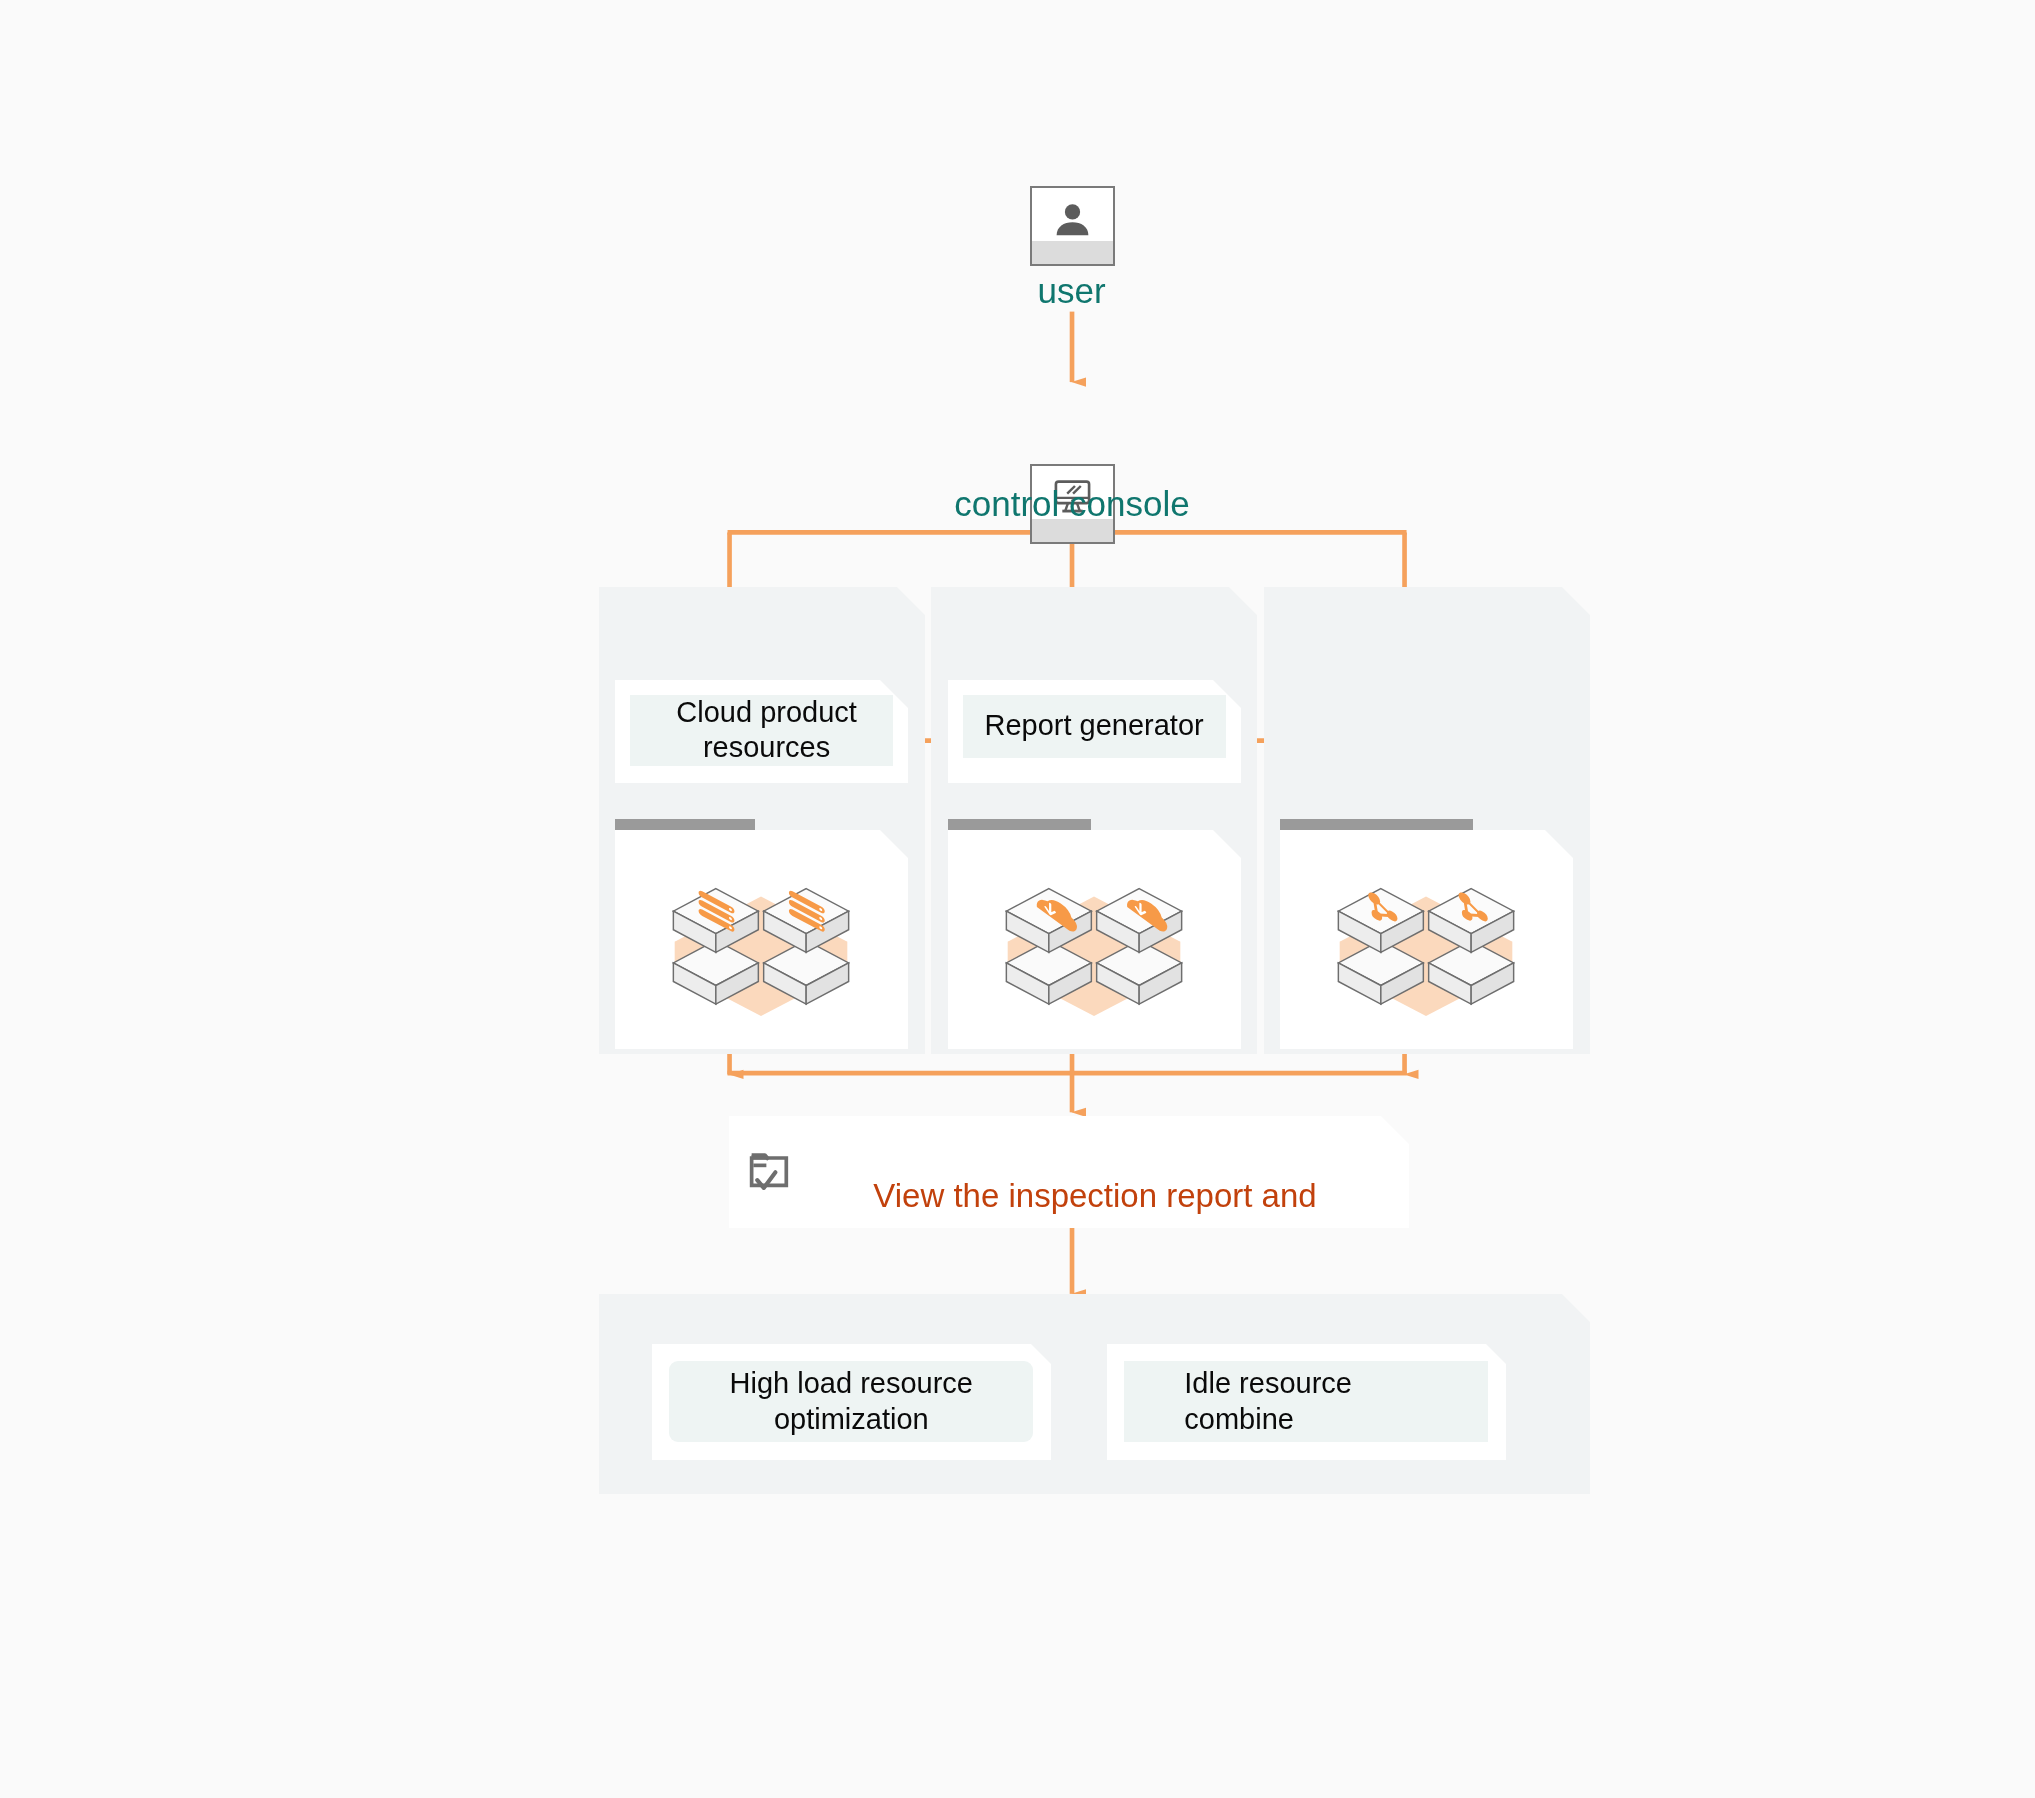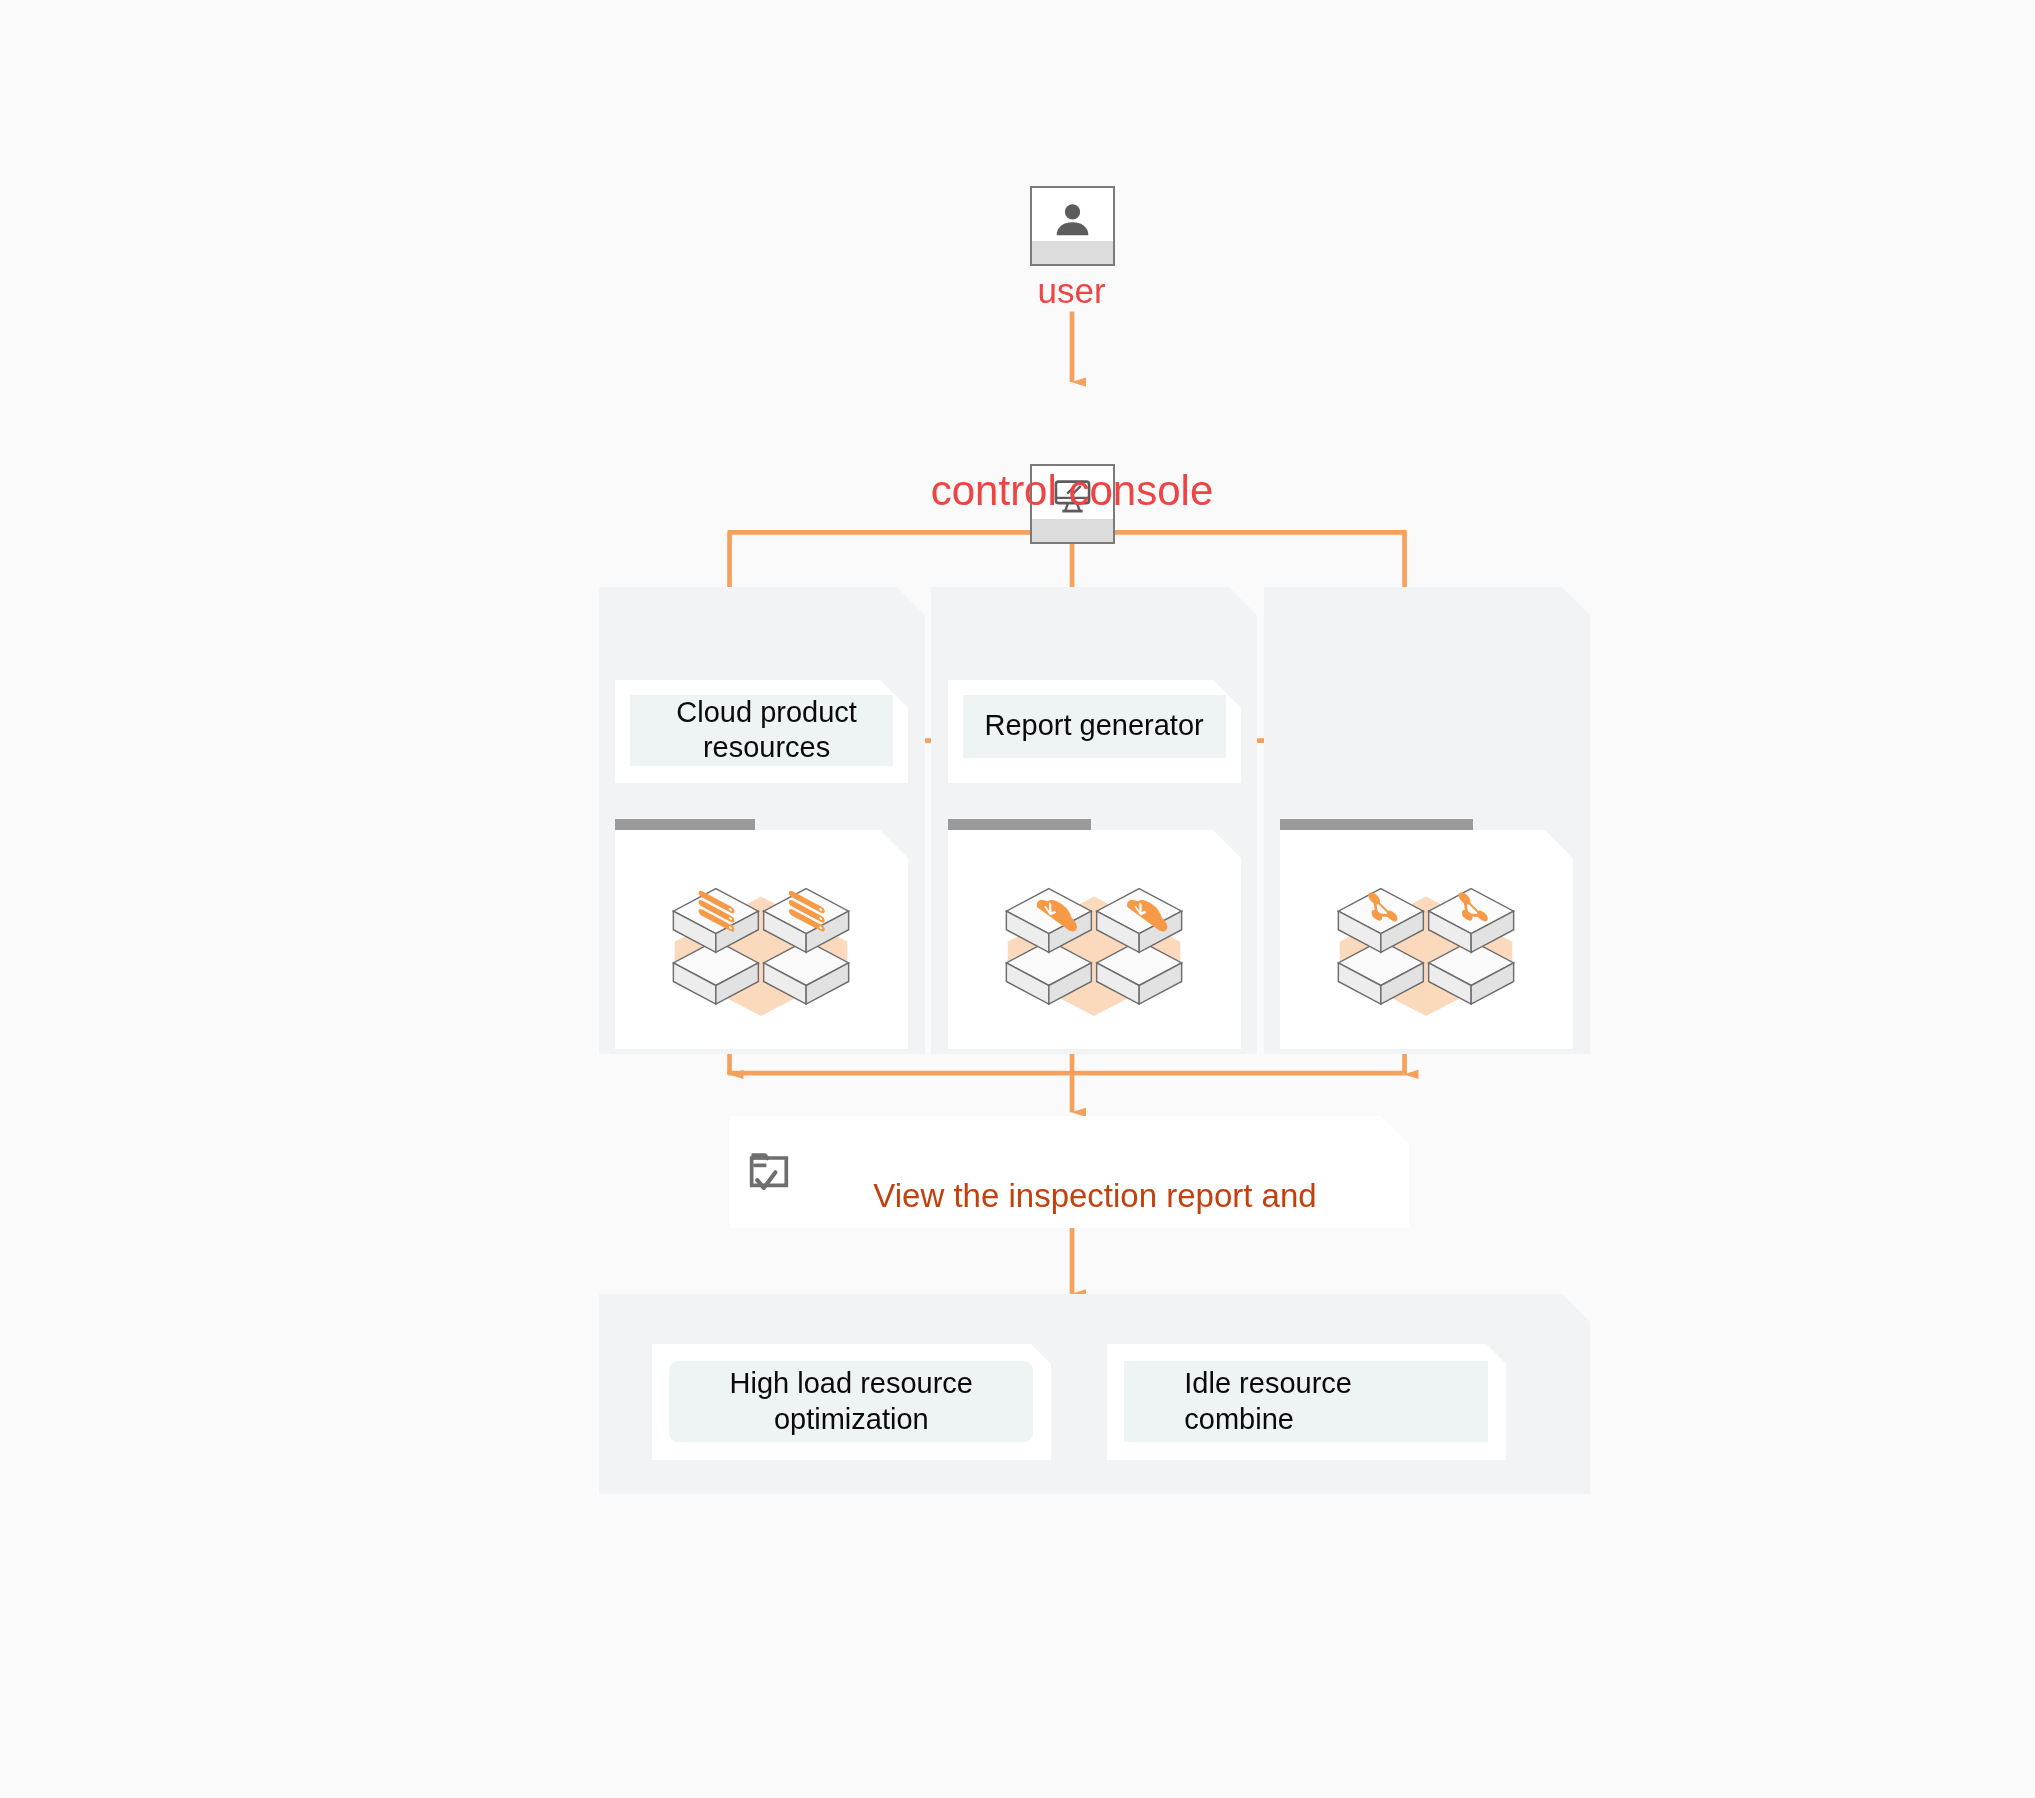--- a/index.html
+++ b/index.html
@@ -47,21 +47,21 @@
   .iconbox .band {
     position: absolute;
     left: 0; right: 0; bottom: 0;
     height: 30%;
     background: #dcdcdc;
   }
   .iconbox svg { position: relative; display: block; margin: 0 auto; }
 
   .node-label {
     text-align: center;
-    color: #ef4444;
+    color: #0f766e;
     white-space: nowrap;
   }
 
   
   .chip {
     background: #eef4f3;
     color: #0a0a0a;
     display: flex;
     align-items: center;
     justify-content: center;
@@ -152,21 +152,21 @@
     <svg width="49" height="49" viewBox="0 0 26 26" style="margin-top:6.7px;">
       <rect x="4.2" y="4.6" width="17.6" height="11.4" rx="1.4" fill="none" stroke="#5c5c5c" stroke-width="1.4"></rect>
       <line x1="4.2" y1="13.2" x2="21.8" y2="13.2" stroke="#5c5c5c" stroke-width="1.3"></line>
       <line x1="10.2" y1="11.0" x2="14.3" y2="6.9" stroke="#5c5c5c" stroke-width="1.3"></line>
       <line x1="13.3" y1="11.0" x2="17.4" y2="6.9" stroke="#5c5c5c" stroke-width="1.3"></line>
       <circle cx="13" cy="14.6" r="0.7" fill="#5c5c5c"></circle>
       <path d="M10.6 16.0 L9.2 20.0 M15.4 16.0 L16.8 20.0" stroke="#5c5c5c" stroke-width="1.3" fill="none"></path>
       <line x1="7.6" y1="20.2" x2="18.4" y2="20.2" stroke="#5c5c5c" stroke-width="1.5"></line>
     </svg>
   </div>
-  <div class="abs node-label" style="left:839px; top:467px; width:466px; font-size:42px;">control console</div>
+  <div class="abs node-label" style="left:839px; top:484px; width:466px; font-size:35px;">control console</div>
 
   <div class="abs panel" style="left:599px; top:587px; width:326px; height:467px;"></div>
 
   <div class="abs notch shadowcard" style="left:615px; top:680px; width:293px; height:103px;">
     <div class="chip" style="margin:14.6px 0 0 14.6px; width:263px; height:71px; font-size:29px;padding-left:11px;">
       <span><span>Cloud product</span><br>
       <span>resources</span></span>
     </div>
   </div>
 

